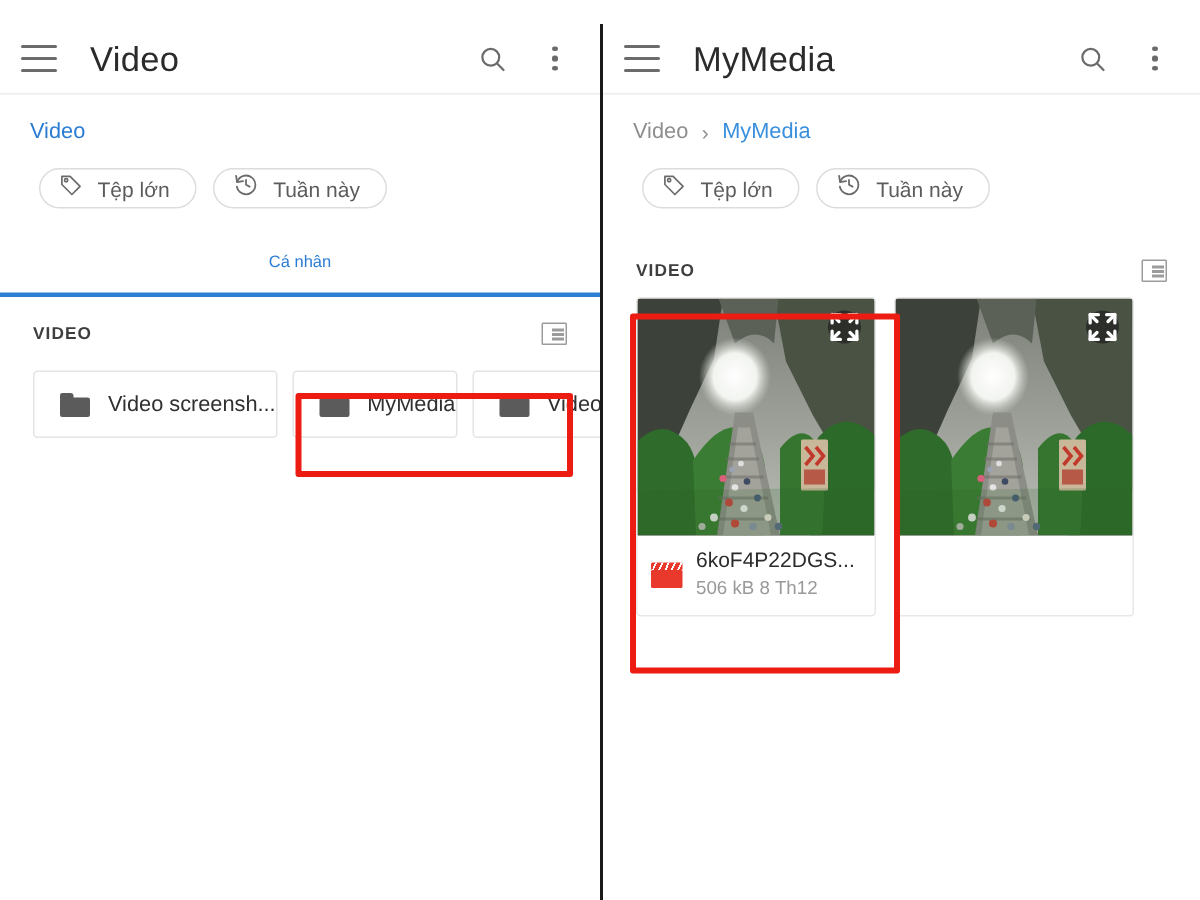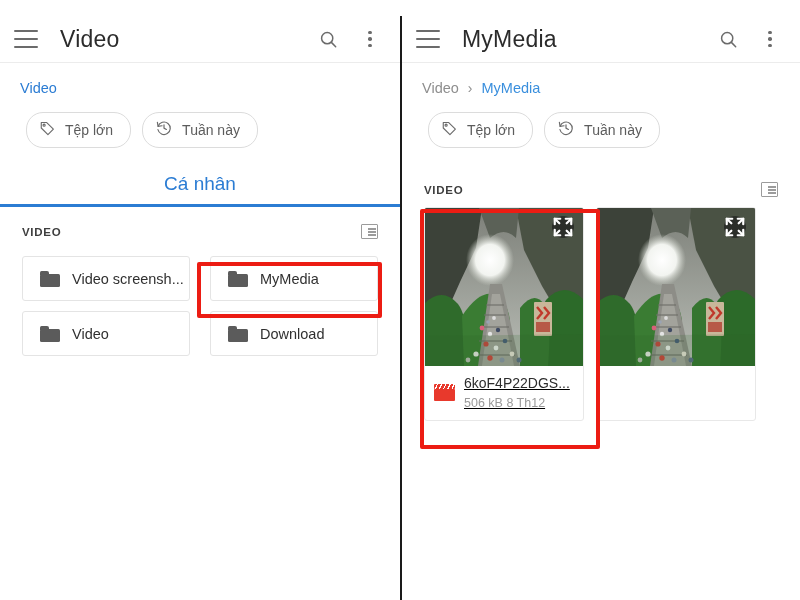--- a/index.html
+++ b/index.html
@@ -34,43 +34,43 @@
   
   .crumbbar { height: 36px; display:flex; align-items:center; padding: 0 20px; gap: 9px; margin-top: 7px;}
   .crumb { font-size: 14.5px; color: #8e8e8e; white-space: nowrap; cursor: pointer;}
   .crumb.link { color: #2b7cd3; }
   .crumb.cur { color: #3a8fdd; }
   .crumb-sep { color: #8e8e8e; font-size: 14px; line-height: 1; }
 
   
   .chips { display:flex; gap: 11px; padding: 6px 25px 0 26px; }
   .chip {
-    height: 36px; border: 1px solid #dcdcdc; border-radius: 17px;
+    height: 27px; border: 1px solid #dcdcdc; border-radius: 17px;
     display:flex; align-items:center; gap: 9px; padding: 0 17px 0 12px;
     background: #fff; cursor: pointer;
   }
   .chip-label { font-size: 14px; color: #5c5c5c; white-space: nowrap; }
 
   
   .tabs { display:flex; height: 45px; margin-top: 14px; border-bottom: 1px solid #e6e6e6; }
-  .tab { flex:1; display:flex; align-items:center; justify-content:center; font-size: 19px; color:#555; cursor:pointer; position: relative; }
+  .tab { flex:1; display:flex; align-items:center; justify-content:center; font-size: 11px; color:#555; cursor:pointer; position: relative; }
   .tab.active { color: #2b7cd3; }
   .tab.active::after {
     content:""; position:absolute; left:0; right:0; bottom:-1px; height: 3px; background:#2b7cd3;
   }
 
   
   .section-head { display:flex; align-items:center; justify-content:space-between; padding: 17px 22px 10px 22px; }
   .section-title { font-size: 11.5px; letter-spacing: .7px; color: #3e3e3e; font-weight: 700; }
   .listicon { width:17px; height:15px; border:1.7px solid #9b9b9b; border-radius:1px; display:flex; flex-direction:column; justify-content:space-evenly; padding:1.5px 1.5px; cursor:pointer; }
   .listicon i { display:block; height:2px; background:#9b9b9b; margin-left:4.5px; }
   .listicon i:first-child { margin-left:4.5px; }
 
   
-  .folder-grid { display:grid; grid-template-columns: 1fr 1fr; gap: 10px 20px; padding: 7px 22px; }
+  .folder-grid { display:grid; grid-template-columns: 1fr 1fr 1fr; gap: 10px 10px; padding: 7px 22px; }
   .folder-card {
     height: 45px; border: 1px solid #e4e4e4; border-radius: 3px; background:#fff;
     display:flex; align-items:center; gap: 12px; padding-left: 17px; cursor: pointer;
   }
   .folder-name { font-size: 14.5px; color: #303030; white-space: nowrap; overflow: hidden; }
   .folder-ico { width: 20px; height: 16px; position: relative; flex: 0 0 auto; }
   .folder-ico::before {
     content:""; position:absolute; left:0; top:0; width: 9px; height: 4px;
     background:#5b5b5b; border-radius: 1.5px 2px 0 0;
   }
@@ -89,21 +89,21 @@
     background: rgba(25,25,25,.62); display:flex; align-items:center; justify-content:center;
   }
   .meta { display:flex; align-items:center; gap: 9px; padding: 8px 6px 9px 9px; }
   .clap { width: 21px; height: 17px; position:relative; flex:0 0 auto; }
   .clap-body { position:absolute; left:0; bottom:0; width:21px; height:12px; background:#e8392c; border-radius:1px; }
   .clap-top { position:absolute; left:0; top:0; width:21px; height:5.5px; background:#e8392c; border-radius:1px; }
   .clap-top::after {
     content:""; position:absolute; inset:0;
     background: repeating-linear-gradient(115deg, transparent 0 2.6px, #fff 2.6px 3.8px);
   }
-  .meta-text { min-width:0;text-decoration:underline; }
+  .meta-text { min-width:0; }
   .media-name { font-size: 14px; color:#2c2c2c; white-space:nowrap; overflow:hidden; line-height:1.25; }
   .media-sub { font-size: 12.5px; color:#9a9a9a; margin-top: 2px; white-space:nowrap; }
 
   
   .hl { position:absolute; border: 4px solid #ec1c13; border-radius: 2px; pointer-events:none; }
   #hl-folder { left: 197px; top: 246px; width: 185px; height: 56px; }
   #hl-media  { left: 418px; top: 193px; width: 180px; height: 240px; }
 </style>
 </head>
 <body>
@@ -180,24 +180,20 @@
         <span class="folder-ico"></span>
         <span class="folder-name">Video screensh...</span>
       </div>
       <div class="folder-card">
         <span class="folder-ico"></span>
         <span class="folder-name">MyMedia</span>
       </div>
       <div class="folder-card">
         <span class="folder-ico"></span>
         <span class="folder-name">Video</span>
-      </div>
-      <div class="folder-card">
-        <span class="folder-ico"></span>
-        <span class="folder-name">Download</span>
       </div>
     </div>
 
     <div class="hl" id="hl-folder"></div>
   </div>
 
   <div class="panel right">
 
     <div class="appbar">
       <div class="hamburger">

